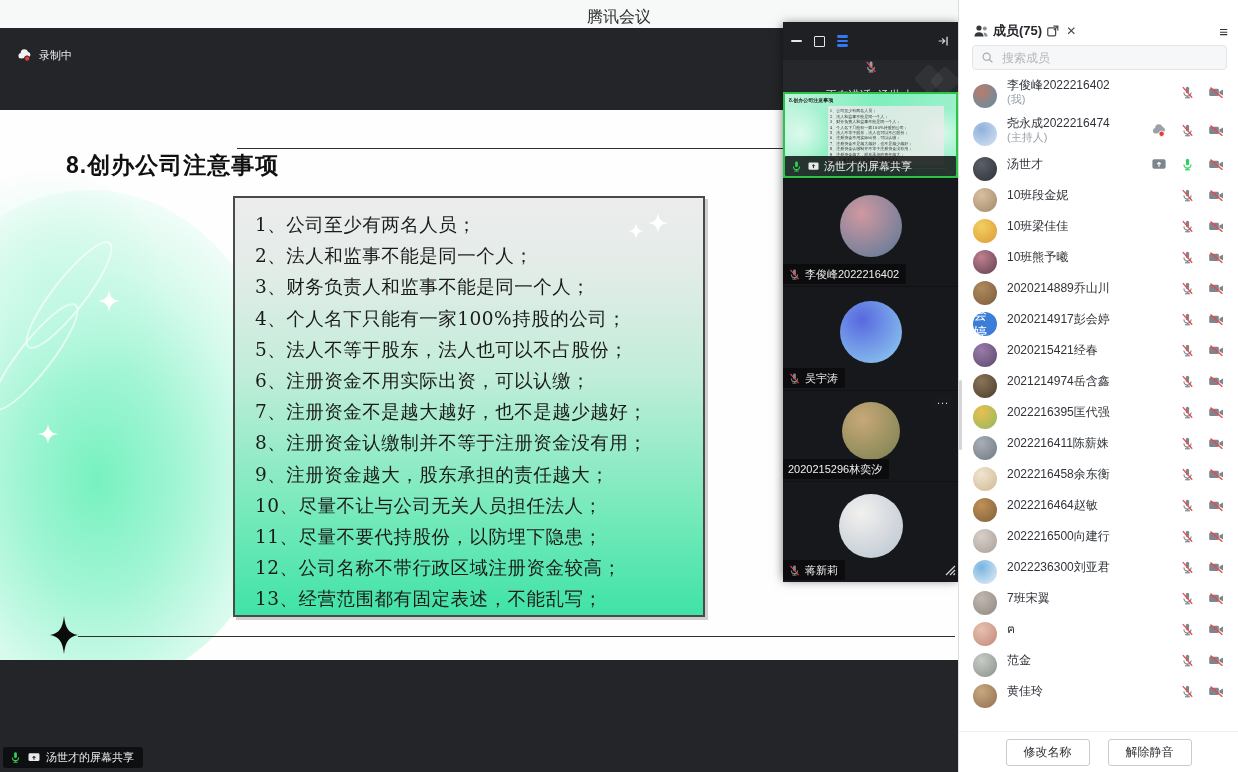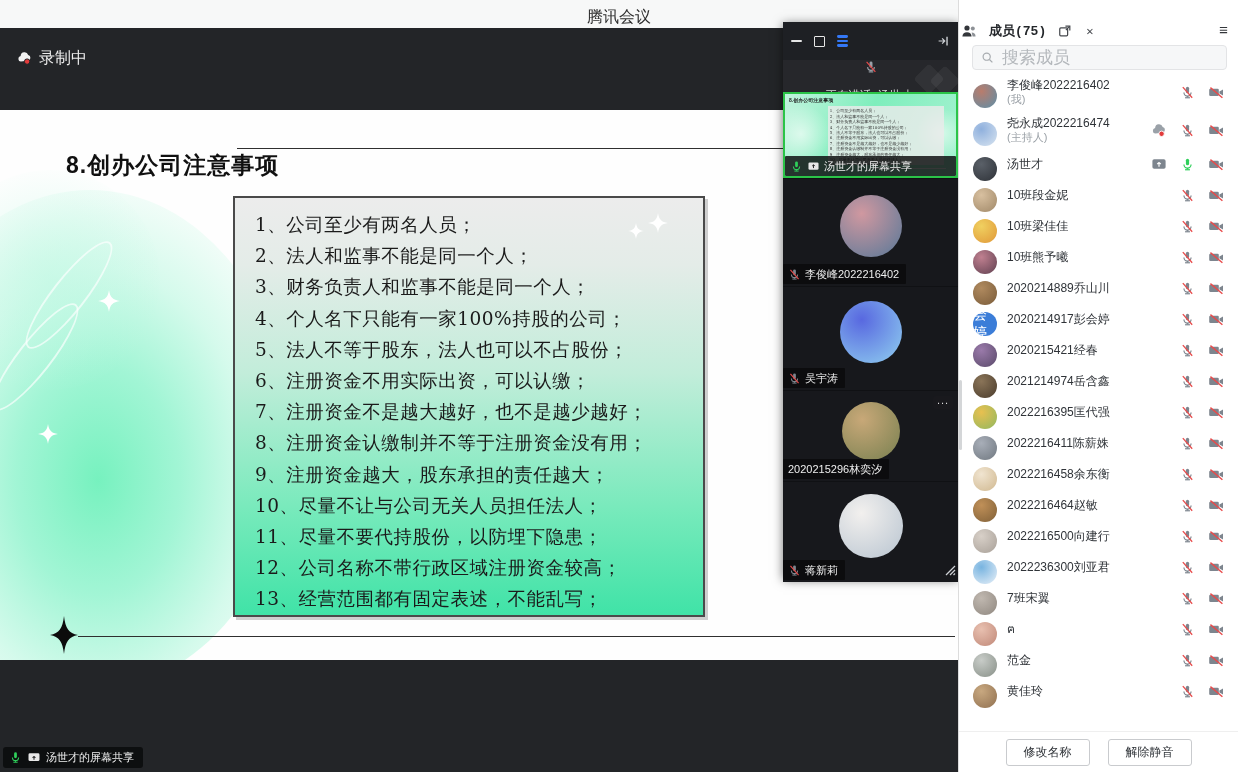--- a/index.html
+++ b/index.html
@@ -8,21 +8,21 @@
   
   .titlebar{position:absolute;left:0;top:0;width:1238px;height:28px;background:#f7f8f8;}
   .title-text{position:absolute;left:0;right:0;top:7px;text-align:center;font-size:16px;color:#2b2b2b;}
   .win-controls{position:absolute;right:6px;top:3px;display:flex;gap:10px;align-items:center;height:14px;}
   .win-btn{width:14px;height:12px;display:flex;align-items:center;justify-content:center;color:#4c4c4c;font-size:11px;cursor:default;}
   .wb-min{width:9px;height:1.6px;background:#4c4c4c;}
   .wb-restore{width:8px;height:8px;border:1.2px solid #4c4c4c;position:relative;background:#f7f8f8;}
   .wb-restore::before{content:'';position:absolute;left:1.6px;top:-3.6px;width:7px;height:7px;border-top:1.2px solid #4c4c4c;border-right:1.2px solid #4c4c4c;}
   
   .stage{position:absolute;left:0;top:28px;width:958px;height:744px;background:#232528;overflow:hidden;}
-  .rec-badge{position:absolute;left:16px;top:20px;display:flex;align-items:center;gap:6px;font-size:16px;color:#ececec;}
+  .rec-badge{position:absolute;left:16px;top:20px;display:flex;align-items:center;gap:6px;font-size:11px;color:#ececec;}
   .slide{position:absolute;left:0;top:82px;width:958px;height:550px;background:#fefefe;overflow:hidden;}
   .slide-topline{position:absolute;left:237px;top:38px;width:719px;border-top:1.4px solid #2f2f2f;}
   .slide-title{position:absolute;left:66px;top:40px;font-size:23px;font-weight:bold;color:#101010;letter-spacing:1px;}
   .blob{position:absolute;left:-110px;top:80px;width:400px;height:500px;border-radius:50%;
         background:radial-gradient(ellipse at 52% 58%, rgba(104,240,184,.9) 0%, rgba(139,243,203,.8) 28%,
         rgba(186,248,224,.6) 52%, rgba(224,251,240,.35) 72%, rgba(255,255,255,0) 92%);}
   .blob2{position:absolute;left:-60px;top:60px;width:220px;height:220px;border-radius:50%;
         background:radial-gradient(circle, rgba(190,248,226,.55) 0%, rgba(255,255,255,0) 75%);}
   .leaf{position:absolute;border:2px solid rgba(255,255,255,.65);border-radius:50%;}
   .leaf1{left:18px;top:180px;width:30px;height:130px;transform:rotate(38deg);}
@@ -63,27 +63,27 @@
   .tile-label{position:absolute;left:0;bottom:2px;display:flex;align-items:center;gap:4px;
         background:rgba(10,10,11,.82);padding:2.5px 7px 2.5px 5px;font-size:11px;color:#eee;white-space:nowrap;border-radius:1px;}
   .tile-label.full{right:0;bottom:0;}
   .avatar{border-radius:50%;position:absolute;left:50%;top:44%;transform:translate(-50%,-50%);}
   .more-btn{position:absolute;right:5px;top:5px;width:20px;height:13px;background:rgba(25,26,30,.9);
         border-radius:3px;color:#dcdcdc;font-size:11px;line-height:9px;text-align:center;letter-spacing:1px;}
   .resize-handle{position:absolute;right:2px;bottom:2px;}
   
   .member-panel{position:absolute;left:958px;top:0;width:280px;height:772px;background:#fff;
         border-left:1px solid #dcdcdc;box-sizing:border-box;}
-  .mp-header{position:absolute;left:2px;right:10px;top:22px;height:18px;display:flex;align-items:center;gap:12px;font-family:Liberation Mono, monospace;}
+  .mp-header{position:absolute;left:14px;right:10px;top:22px;height:18px;display:flex;align-items:center;gap:4px;}
   .mp-title{font-size:13px;font-weight:bold;color:#24272b;}
   .mp-close{font-size:12px;color:#45484d;margin-left:2px;}
   .mp-menu{margin-left:auto;font-size:15px;color:#33363a;}
   .mp-search{position:absolute;left:13px;right:11px;top:45px;height:23px;background:#f6f7f8;
         border:1px solid #e3e4e6;border-radius:4px;display:flex;align-items:center;padding:0 8px;gap:6px;}
-  .mp-search input{border:none;outline:none;background:transparent;font-size:17px;color:#0f766e;width:100%;
+  .mp-search input{border:none;outline:none;background:transparent;font-size:12px;color:#0f766e;width:100%;
         font-family:"Liberation Sans",sans-serif;}
   .mp-search input::placeholder{color:#b4b8bc;}
   .member-list{position:absolute;left:0;right:0;top:73px;bottom:40px;overflow:hidden;}
   .m-row{display:flex;align-items:center;}
   .m-row.single{height:31px;}
   .m-row.double{height:38px;}
   .m-avatar{width:24px;height:24px;border-radius:50%;margin:8px 10px 0 14px;flex:none;
         display:flex;align-items:center;justify-content:center;color:#fff;font-size:14px;}
   .m-names{display:flex;flex-direction:column;line-height:1.15;min-width:0;}
   .m-name{font-size:12px;color:#2f3338;white-space:nowrap;}

